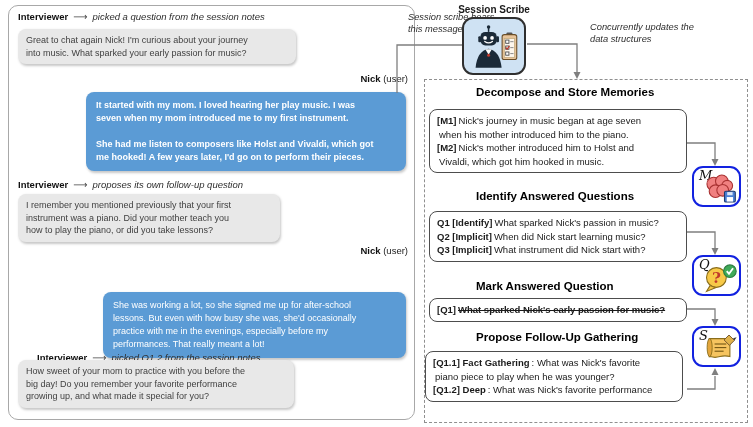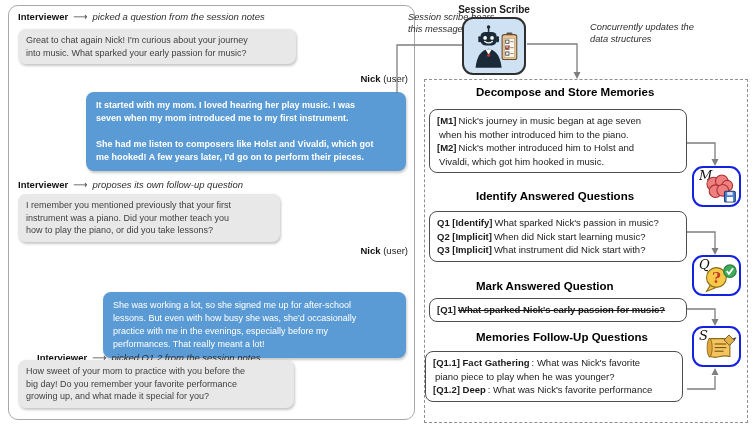--- a/index.html
+++ b/index.html
@@ -157,21 +157,21 @@
       <circle cx="31" cy="10" r="7" fill="#3faa58" stroke="#2d7d41" stroke-width="1.2"></circle>
       <path d="M27.5,10 L30,13 L34.5,6.8" stroke="#ffffff" stroke-width="2" fill="none"></path>
     </svg>
   </div>
 
   <div class="abs sec-title" style="left:432px;top:280px;">Mark Answered Question</div>
   <div class="abs obox" style="left:429px;top:298px;">
     <div class="ln"><b>[Q1]</b><s>What sparked Nick's early passion for music?</s></div>
   </div>
 
-  <div class="abs sec-title" style="left:432px;top:331px;">Memories Follow-Up Questions</div>
+  <div class="abs sec-title" style="left:432px;top:331px;">Propose Follow-Up Gathering</div>
   <div class="abs obox" style="left:425px;top:351px;">
     <div class="ln"><b>[Q1.1] Fact Gathering</b><span>: What was Nick's favorite</span></div>
     <div class="ln"><b></b><span>piano piece to play when he was younger?</span></div>
     <div class="ln"><b>[Q1.2] Deep</b><span>: What was Nick's favorite performance</span></div>
   </div>
 
   <div class="abs badge" style="left:692px;top:326px;">
     <span class="sym">S</span>
     <svg width="36" height="31" viewBox="0 0 40 34">
       <path d="M8,6 L31,6 L31,26 Q25.5,24.3 20,26 Q14.5,27.7 9,26 L8,26 Z" fill="#f6c45f" stroke="#8a6d1a" stroke-width="1.2"></path>

